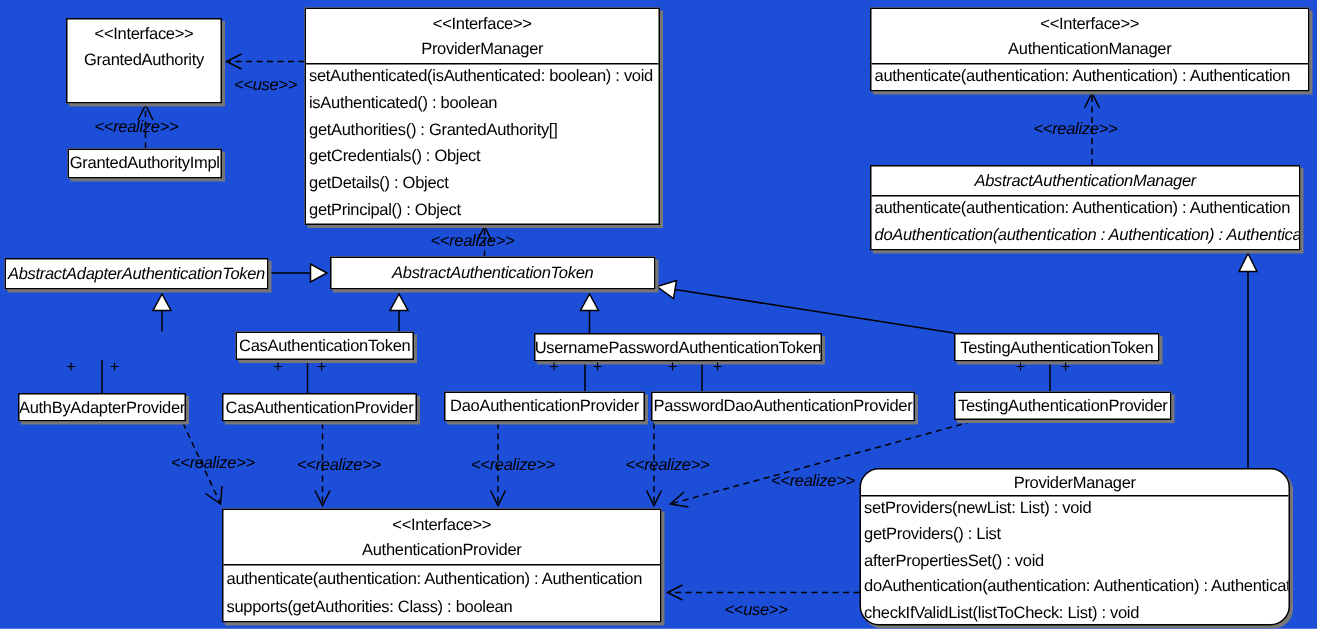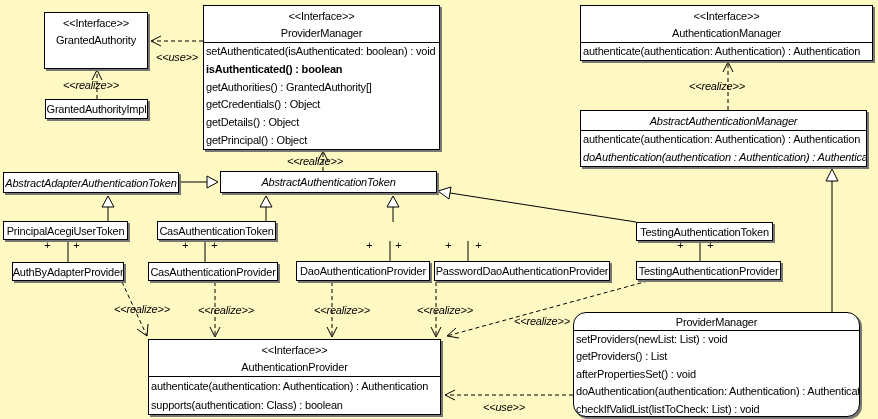--- a/index.html
+++ b/index.html
@@ -1,17 +1,17 @@
 <!DOCTYPE html>
 <html><head>
 <meta charset="utf-8">
 <style>
   html,body{margin:0;padding:0;}
   body{background:#f0f0f0;font-family:"Liberation Sans","DejaVu Sans",sans-serif;}
-  #stage{position:relative;width:878px;height:419px;background:#fef9c3;overflow:hidden;}
+  #stage{position:relative;width:878px;height:419px;background:#1d4ed8;overflow:hidden;}
   #wires{position:absolute;left:0;top:0;z-index:1;}
   .cls{position:absolute;background:#fff;border:1px solid #000;box-shadow:2px 2px 0 #777;
        box-sizing:border-box;z-index:2;font-size:11px;color:#000;letter-spacing:-0.2px;}
   .hdr{padding-top:2px;text-align:center;}
   .hl{line-height:17px;white-space:nowrap;overflow:hidden;}
   .sep{border-top:1px solid #000;}
   .mwrap{overflow:hidden;}
   .m{padding-left:2px;white-space:nowrap;overflow:hidden;}
   .one{display:flex;align-items:center;justify-content:center;white-space:nowrap;overflow:hidden;}
   .it{font-style:italic;}
@@ -76,21 +76,21 @@
     <span>GrantedAuthorityImpl</span>
   </div>
 
   <div class="cls" style="left:203px;top:5px;width:237px;height:145px;">
     <div class="hdr">
       <div class="hl">&lt;&lt;Interface&gt;&gt;</div>
       <div class="hl">ProviderManager</div>
     </div>
     <div class="sep mwrap">
       <div class="m" style="line-height:17.8px;">setAuthenticated(isAuthenticated: boolean) : void</div>
-      <div class="m" style="line-height:17.8px;font-weight:bold;">isAuthenticated() : boolean</div>
+      <div class="m" style="line-height:17.8px;">isAuthenticated() : boolean</div>
       <div class="m" style="line-height:17.8px;">getAuthorities() : GrantedAuthority[]</div>
       <div class="m" style="line-height:17.8px;">getCredentials() : Object</div>
       <div class="m" style="line-height:17.8px;">getDetails() : Object</div>
       <div class="m" style="line-height:17.8px;">getPrincipal() : Object</div>
     </div>
   </div>
 
   <div class="cls" style="left:580px;top:5px;width:293px;height:56px;">
     <div class="hdr">
       <div class="hl">&lt;&lt;Interface&gt;&gt;</div>
@@ -112,25 +112,25 @@
   </div>
 
   <div class="cls one it" style="left:3px;top:172px;width:176px;height:21px;">
     <span>AbstractAdapterAuthenticationToken</span>
   </div>
 
   <div class="cls one it" style="left:220px;top:171px;width:217px;height:22px;">
     <span>AbstractAuthenticationToken</span>
   </div>
 
-  <div class="cls one" style="left:3px;top:221px;width:125px;height:19px;">
-    <span>PrincipalAcegiUserToken</span>
-  </div>
   <div class="cls one" style="left:157px;top:221px;width:119px;height:19px;">
     <span>CasAuthenticationToken</span>
+  </div>
+  <div class="cls one" style="left:356px;top:222px;width:192px;height:19px;">
+    <span>UsernamePasswordAuthenticationToken</span>
   </div>
   <div class="cls one" style="left:636px;top:222px;width:137px;height:19px;">
     <span>TestingAuthenticationToken</span>
   </div>
 
   <div class="cls one" style="left:12px;top:262px;width:112px;height:19px;">
     <span>AuthByAdapterProvider</span>
   </div>
   <div class="cls one" style="left:148px;top:262px;width:130px;height:19px;">
     <span>CasAuthenticationProvider</span>
@@ -145,21 +145,21 @@
     <span>TestingAuthenticationProvider</span>
   </div>
 
   <div class="cls" style="left:148px;top:339px;width:293px;height:76px;">
     <div class="hdr">
       <div class="hl">&lt;&lt;Interface&gt;&gt;</div>
       <div class="hl">AuthenticationProvider</div>
     </div>
     <div class="sep mwrap">
       <div class="m" style="line-height:18.5px;">authenticate(authentication: Authentication) : Authentication</div>
-      <div class="m" style="line-height:18.5px;">supports(authentication: Class) : boolean</div>
+      <div class="m" style="line-height:18.5px;">supports(getAuthorities: Class) : boolean</div>
     </div>
   </div>
 
   <div class="cls" style="left:573px;top:312px;width:287px;height:105px;border-radius:13px;">
     <div class="hdr">
       <div class="hl" style="line-height:15px;">ProviderManager</div>
     </div>
     <div class="sep mwrap">
       <div class="m" style="line-height:17.4px;">setProviders(newList: List) : void</div>
       <div class="m" style="line-height:17.4px;">getProviders() : List</div>

